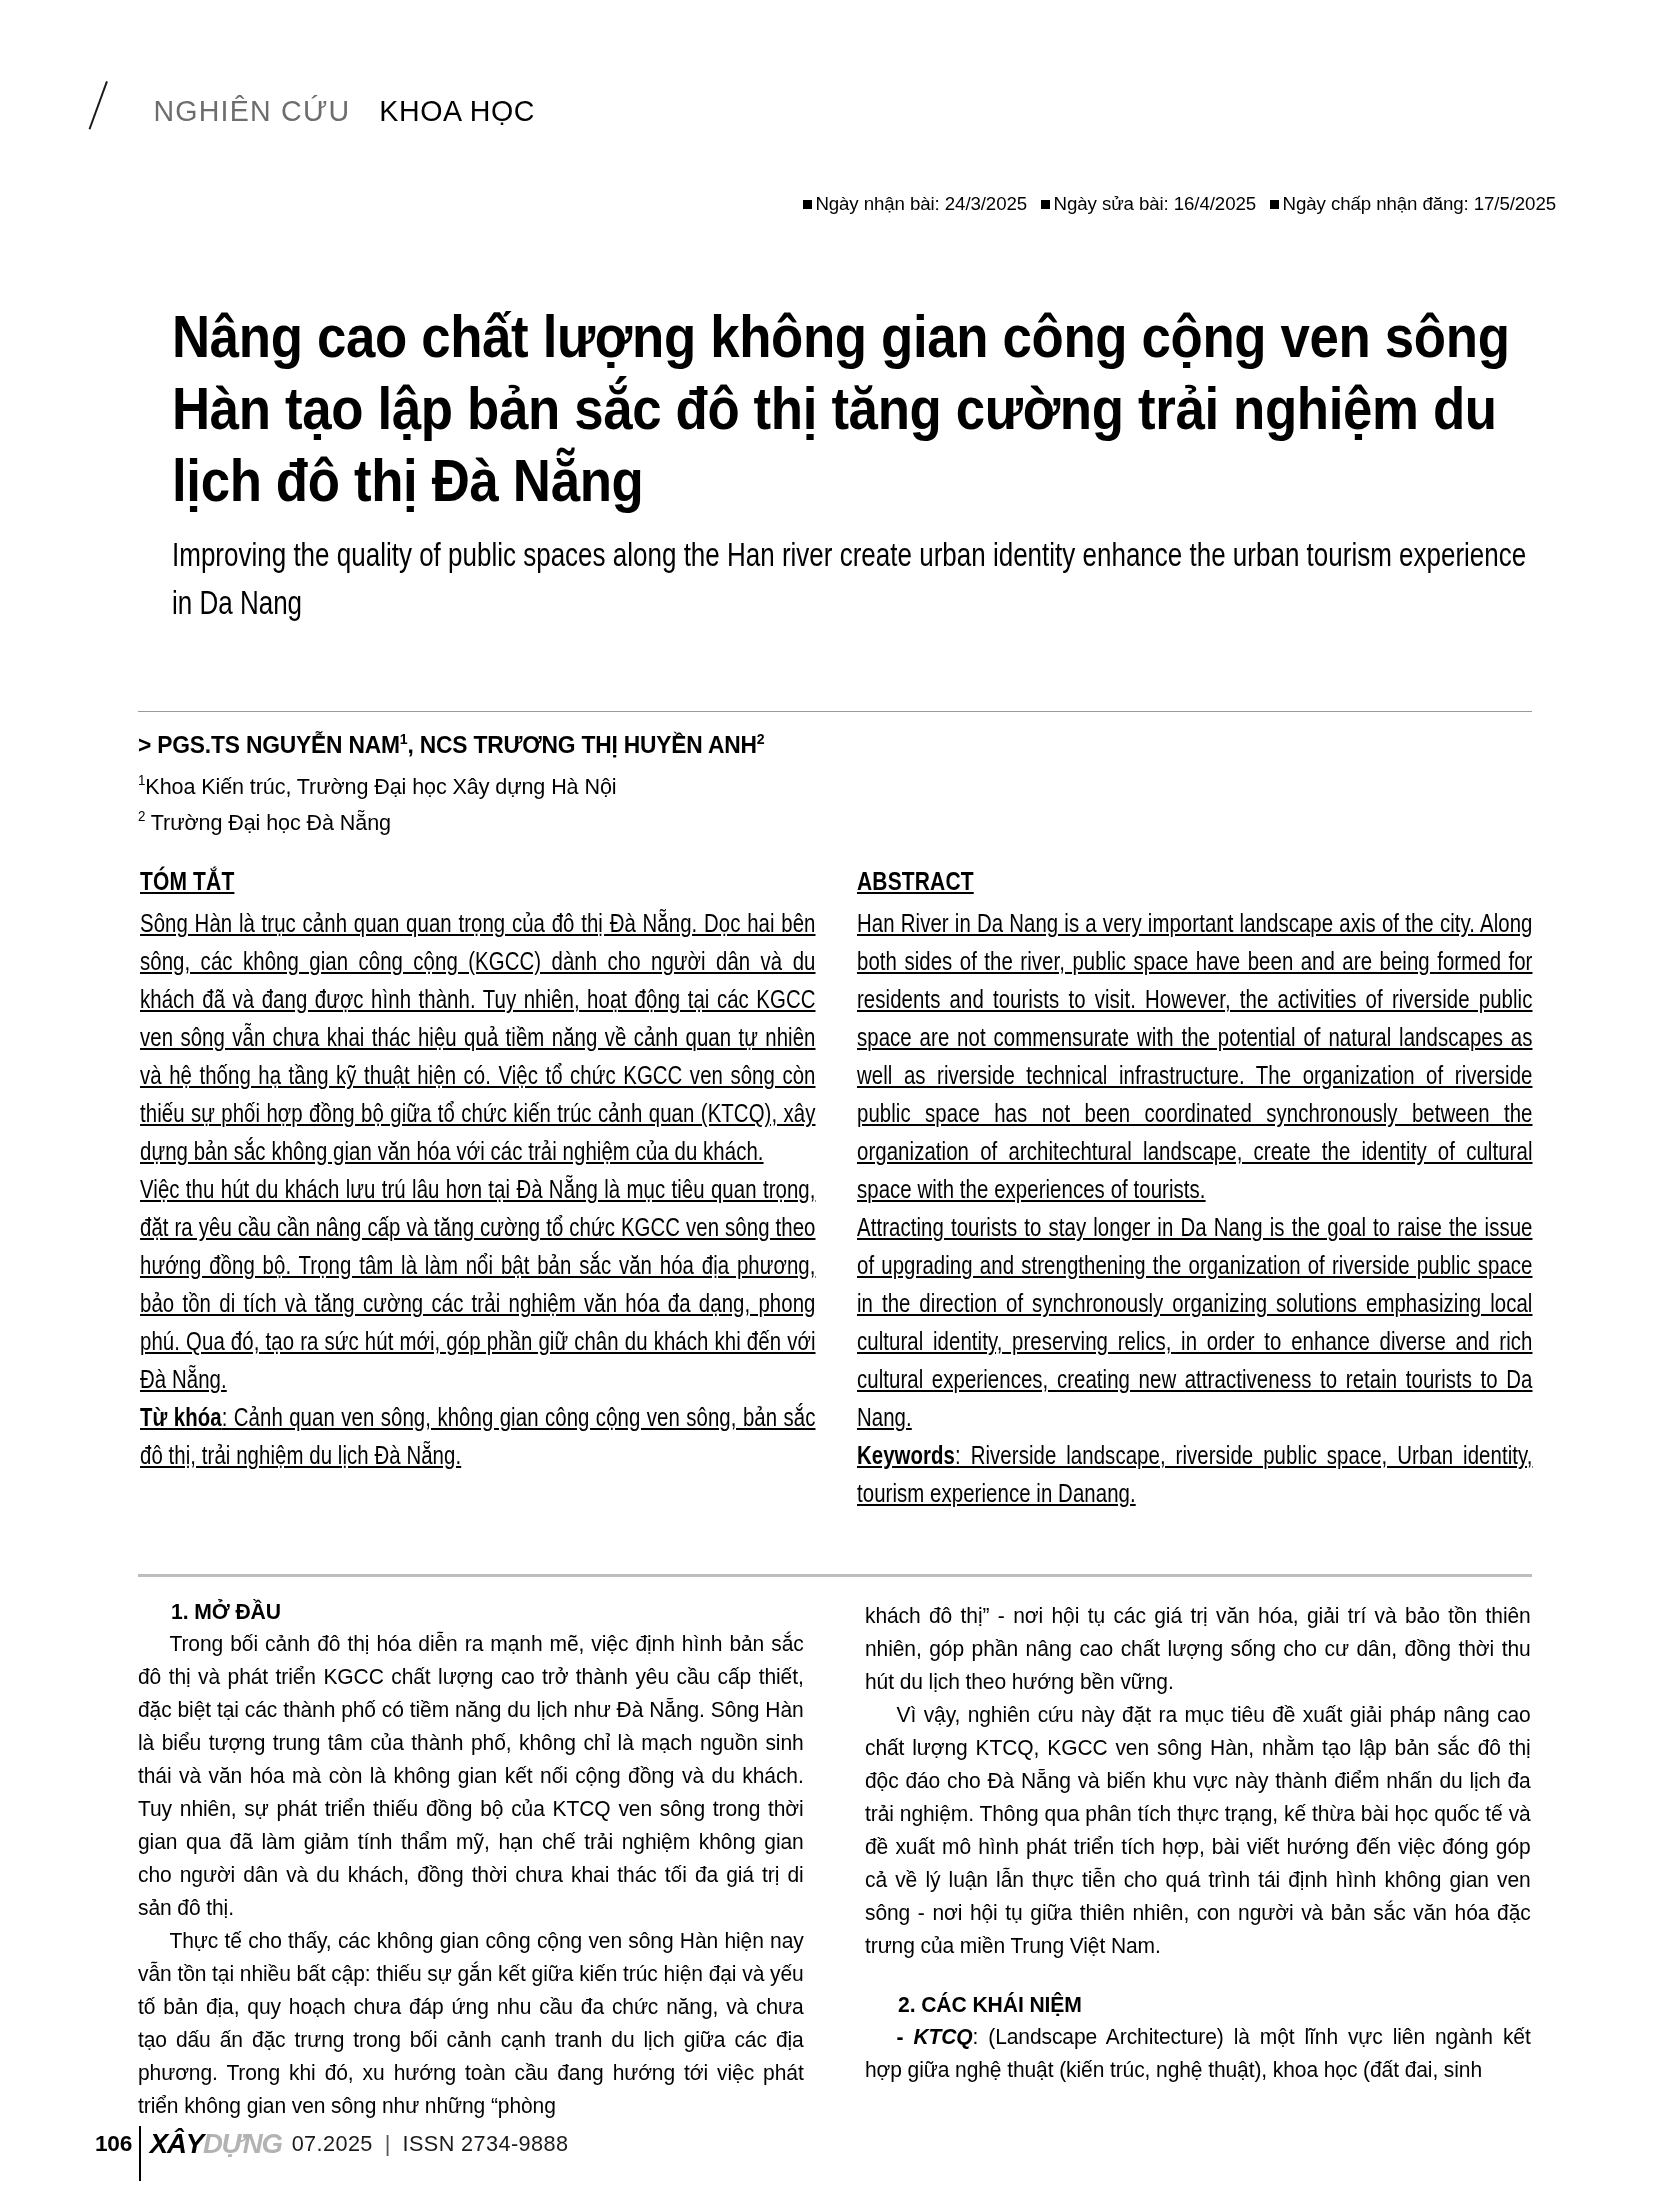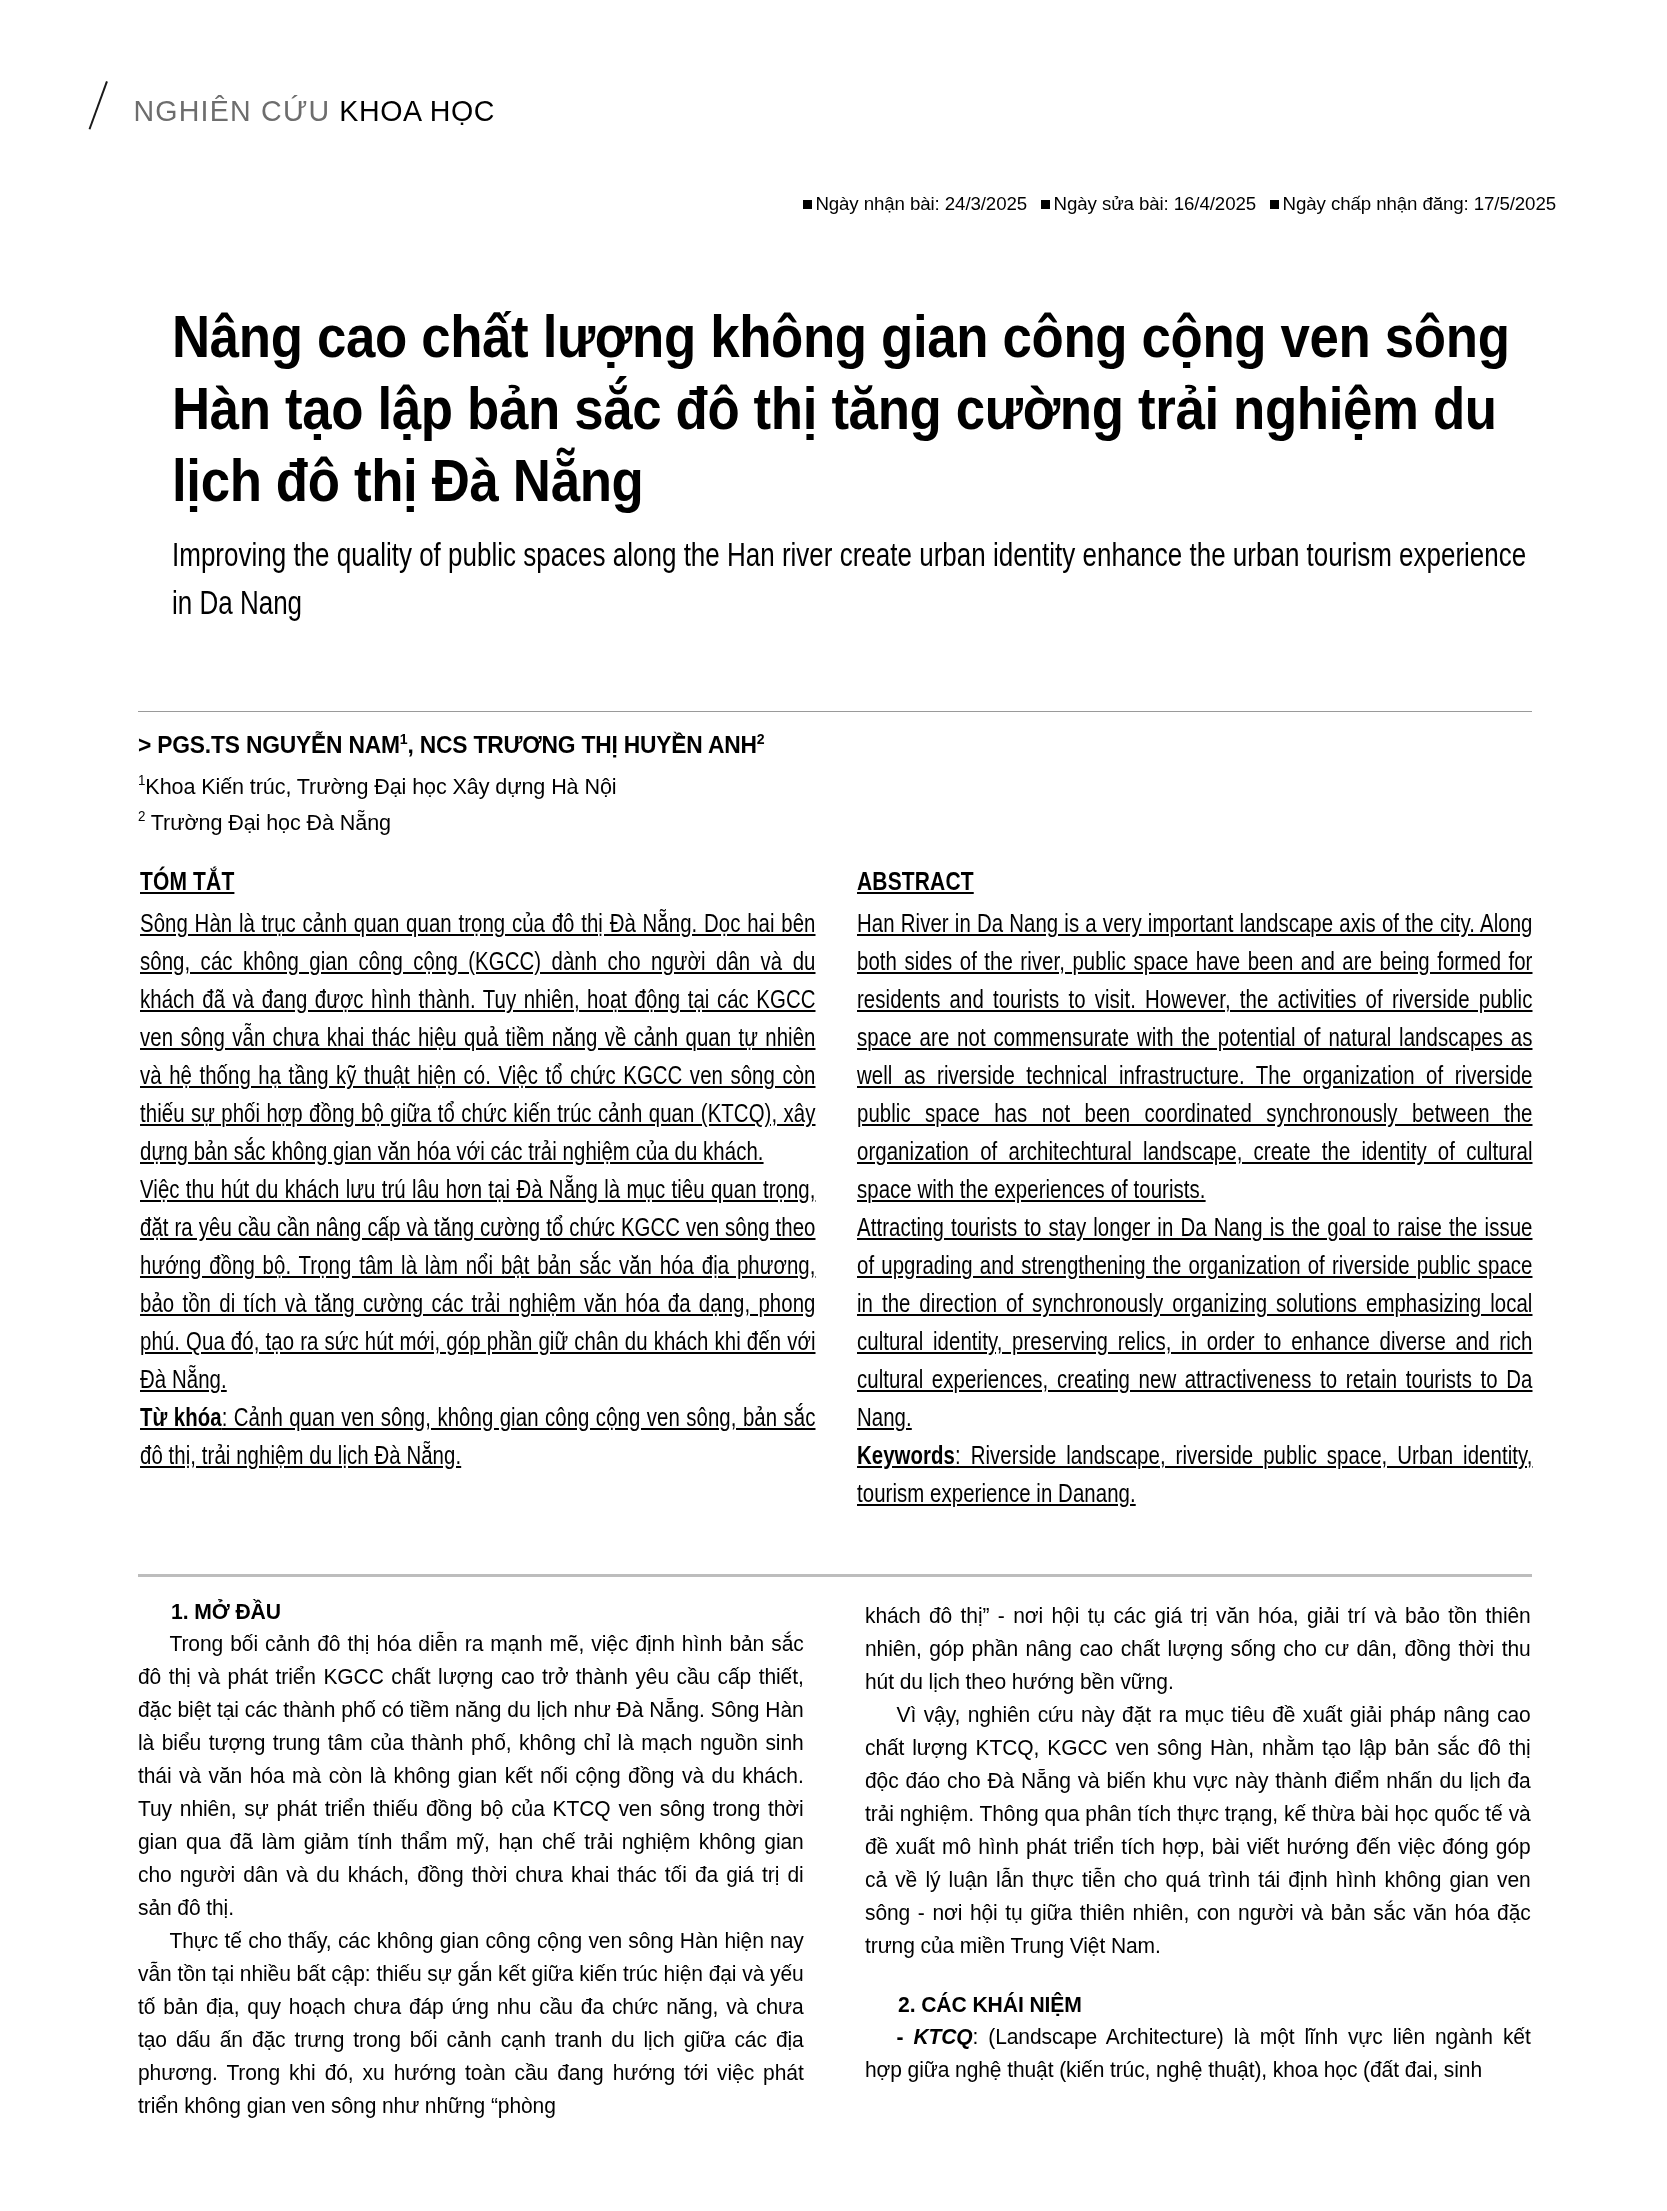--- a/index.html
+++ b/index.html
@@ -19,20 +19,21 @@
   }
 
   
   .masthead {
     position: absolute;
     left: 106px;
     top: 81px;
     display: flex;
     align-items: flex-end;
     height: 45px;
+    gap: 20px;
   }
   .masthead-slash {
     width: 23.6px;
     height: 45px;
     position: relative;
     margin-right: 3.9px;
   }
   .masthead-slash::after {
     content: "";
     position: absolute;
@@ -316,15 +317,21 @@
       <p class="para indent">Thực tế cho thấy, các không gian công cộng ven sông Hàn hiện nay vẫn tồn tại nhiều bất cập: thiếu sự gắn kết giữa kiến trúc hiện đại và yếu tố bản địa, quy hoạch chưa đáp ứng nhu cầu đa chức năng, và chưa tạo dấu ấn đặc trưng trong bối cảnh cạnh tranh du lịch giữa các địa phương. Trong khi đó, xu hướng toàn cầu đang hướng tới việc phát triển không gian ven sông như những “phòng</p>
     </div>
     <div class="body-col">
       <p class="para">khách đô thị” - nơi hội tụ các giá trị văn hóa, giải trí và bảo tồn thiên nhiên, góp phần nâng cao chất lượng sống cho cư dân, đồng thời thu hút du lịch theo hướng bền vững.</p>
       <p class="para indent">Vì vậy, nghiên cứu này đặt ra mục tiêu đề xuất giải pháp nâng cao chất lượng KTCQ, KGCC ven sông Hàn, nhằm tạo lập bản sắc đô thị độc đáo cho Đà Nẵng và biến khu vực này thành điểm nhấn du lịch đa trải nghiệm. Thông qua phân tích thực trạng, kế thừa bài học quốc tế và đề xuất mô hình phát triển tích hợp, bài viết hướng đến việc đóng góp cả về lý luận lẫn thực tiễn cho quá trình tái định hình không gian ven sông - nơi hội tụ giữa thiên nhiên, con người và bản sắc văn hóa đặc trưng của miền Trung Việt Nam.</p>
       <div class="sec-head spaced">2.  CÁC KHÁI NIỆM</div>
       <p class="para indent"><b>- </b><span class="bi">KTCQ</span><span>: (Landscape Architecture) là một lĩnh vực liên ngành kết hợp giữa nghệ thuật (kiến trúc, nghệ thuật), khoa học (đất đai, sinh</span></p>
     </div>
   </div>
 
+  <div class="footer">
+    <span class="footer-page">106</span>
+    <span class="footer-bar"></span>
+    <span class="footer-brand"><span class="b1">XÂY</span><span class="b2">DỰNG</span></span>
+    <span class="footer-meta"><span>07.2025</span><span class="sep">|</span><span>ISSN 2734-9888</span></span>
+  </div>
 
 </div>
 
 
 </body></html>

